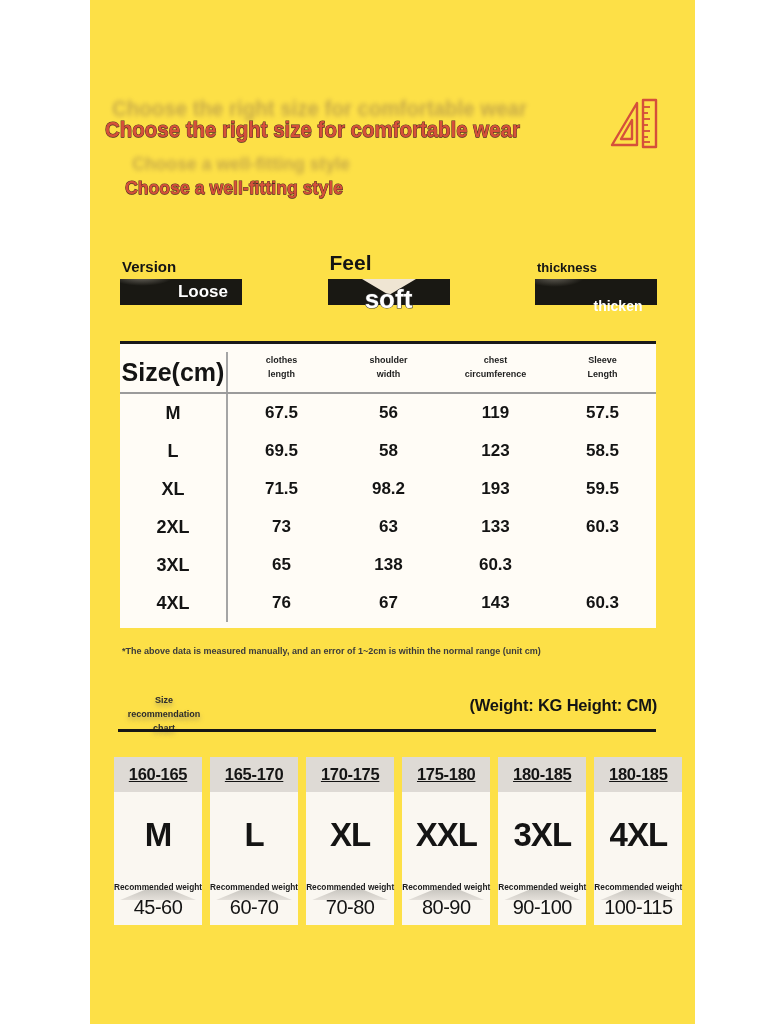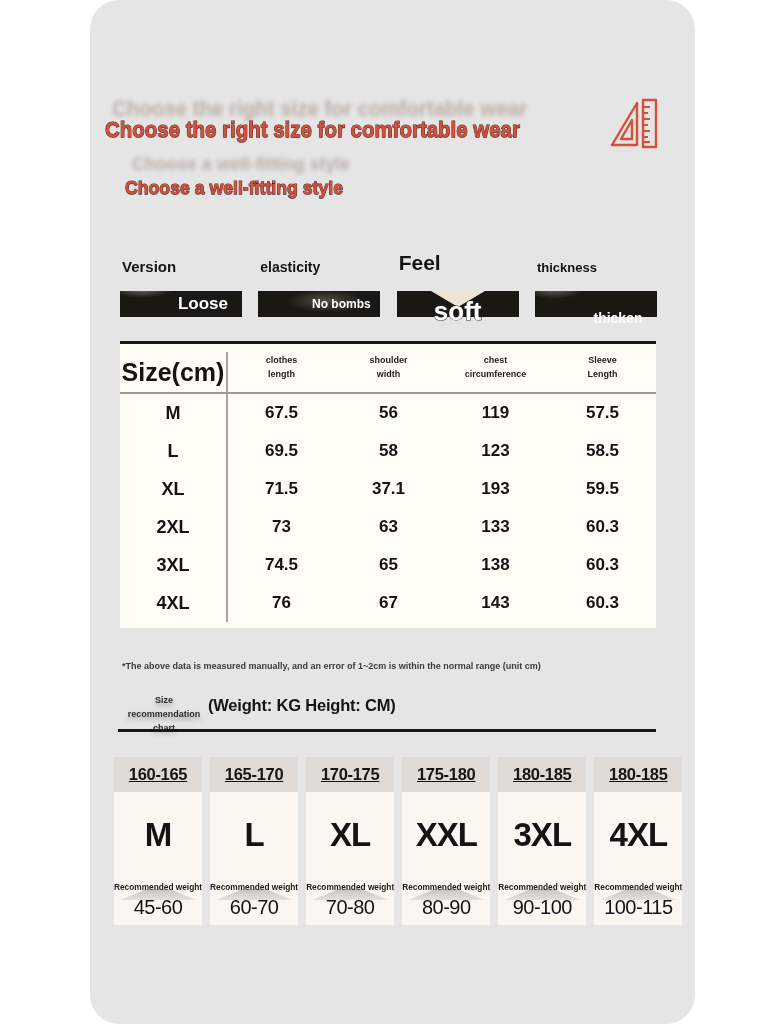--- a/index.html
+++ b/index.html
@@ -1,35 +1,35 @@
 <!DOCTYPE html>
 <html><head>
 <meta charset="utf-8">
 <style>
   * { margin:0; padding:0; box-sizing:border-box; }
   html,body { width:768px; height:1024px; background:#ffffff; font-family:"Liberation Sans", sans-serif; }
-  .page { position:relative; width:605px; height:1024px; margin-left:90px; background:#e5e5e5; overflow:hidden;border-radius:29px; }
+  .page { position:relative; width:605px; height:1024px; margin-left:90px; background:#fde047; overflow:hidden; }
 
   
   .ghost { position:absolute; color:#7c5f4b; opacity:.42; filter:blur(2.5px); font-weight:bold; white-space:nowrap; transform:scaleX(.93); transform-origin:left; }
   .ghost-title { top:96px; left:22px; font-size:22px; }
   .ghost-sub   { top:153px; left:42px; font-size:19px; }
   .title, .subtitle {
     position:absolute; white-space:nowrap; font-weight:bold; color:#d5503a;
     -webkit-text-stroke:1px #502b25; paint-order:stroke fill;
     text-shadow:0 1px 0 rgba(80,43,37,.55); transform:scaleX(.93); transform-origin:left;
   }
   .title    { top:117px; left:15px; font-size:22px; }
   .subtitle { top:177px; left:35px; font-size:19px; }
   .ruler-icon { position:absolute; top:97px; left:520px; }
 
   
   .attrs { position:absolute; top:249px; left:30px; width:537px; display:flex; justify-content:space-between; }
   .attr { width:122px; }
-  .attr-label { height:26px; display:flex; align-items:flex-end; padding-left:2px; font-weight:bold; color:#141414; margin-bottom:16px; }
+  .attr-label { height:26px; display:flex; align-items:flex-end; padding-left:2px; font-weight:bold; color:#141414; margin-bottom:4px; }
   .attr-1 .attr-label { font-size:15px; }
   .attr-2 .attr-label { font-size:14px; }
   .attr-3 .attr-label { font-size:21px; }
   .attr-4 .attr-label { font-size:13px; }
   .attr-bar { position:relative; height:26px; background:#191813; display:flex; align-items:center; justify-content:center;padding-left:44px; }
   .attr-1 .attr-bar { background:radial-gradient(ellipse 52px 16px at 18% -12%, rgba(196,190,178,.55), transparent 62%), #191813; }
   .attr-2 .attr-bar { background:radial-gradient(ellipse 60px 18px at 55% 38%, rgba(168,160,142,.4), transparent 65%), #191813; }
   .attr-4 .attr-bar { background:radial-gradient(ellipse 48px 16px at 16% -8%, rgba(180,174,160,.5), transparent 62%), #191813; }
   .attr-value { color:#ffffff; font-weight:bold; }
   .attr-1 .attr-value { font-size:17px; }
@@ -46,24 +46,24 @@
   .tbl-head, .tbl-row { display:grid; grid-template-columns:108px repeat(4,1fr); }
   .tbl-head { height:50px; border-bottom:2px solid #9b9b9b; }
   .corner { display:flex; align-items:center; justify-content:center; font-size:25px; font-weight:bold; color:#141414; border-right:2px solid #a5a5a5;margin-top:8px; }
   .th { display:flex; align-items:center; justify-content:center; font-size:9px; font-weight:bold; color:#1e1e1e; }
   .th span { display:block; text-align:center; line-height:1.55; }
   .th-1 span { width:40px; } .th-2 span { width:46px; } .th-3 span { width:72px; } .th-4 span { width:40px; }
   .tbl-row { height:38px; }
   .td { display:flex; align-items:center; justify-content:center; font-size:17px; font-weight:bold; color:#141414; }
   .td-size { font-size:18px; border-right:2px solid #a5a5a5; }
 
-  .footnote { position:absolute; top:646px; left:32px; font-size:9px; font-weight:bold; color:#3b3b3b;margin-top:15px; }
-
-  
-  .rec { position:absolute; top:694px; left:30px; width:537px; display:flex; }
+  .footnote { position:absolute; top:646px; left:32px; font-size:9px; font-weight:bold; color:#3b3b3b; }
+
+  
+  .rec { position:absolute; top:694px; left:30px; width:537px; display:flex; justify-content:space-between; }
   .rec-label { width:88px; text-align:center; font-size:9px; font-weight:bold; color:#2c2c2c; line-height:1.55;
                text-shadow:0 3px 4px rgba(120,115,105,.55); }
   .rec-units { font-size:16.5px; font-weight:bold; color:#141414; margin-top:2px; letter-spacing:-0.2px; }
   .rule { position:absolute; top:729px; left:28px; width:538px; height:2.5px; background:#161616; }
 
   
   .cards { position:absolute; top:757px; left:24px; width:542px; display:grid; grid-template-columns:repeat(6,1fr); gap:8px; }
   .card-head { height:35px; background:#dedad5; display:flex; align-items:center; justify-content:center;
                font-size:16.5px; font-weight:bold; color:#141414; letter-spacing:-0.3px;text-decoration:underline; }
   .card-body { height:133px; background:#faf7f1; display:flex; flex-direction:column; align-items:center; }
@@ -100,26 +100,20 @@
     </g>
   </svg>
 
   <div class="attrs">
     <div class="attr attr-1">
       <div class="attr-label">Version</div>
       <div class="attr-bar">
         <span class="attr-value">Loose</span>
       </div>
     </div>
-    <div class="attr attr-2">
-      <div class="attr-label">elasticity</div>
-      <div class="attr-bar">
-        <span class="attr-value">No bombs</span>
-      </div>
-    </div>
     <div class="attr attr-3">
       <div class="attr-label">Feel</div>
       <div class="attr-bar">
         <span class="notch"></span>
         <span class="attr-value">soft</span>
       </div>
     </div>
     <div class="attr attr-4">
       <div class="attr-label">thickness</div>
       <div class="attr-bar">
@@ -154,34 +148,33 @@
     <div class="tbl-row">
       <div class="td td-size">L</div>
       <div class="td">69.5</div>
       <div class="td">58</div>
       <div class="td">123</div>
       <div class="td">58.5</div>
     </div>
     <div class="tbl-row">
       <div class="td td-size">XL</div>
       <div class="td">71.5</div>
-      <div class="td">37.1</div>
+      <div class="td">98.2</div>
       <div class="td">193</div>
       <div class="td">59.5</div>
     </div>
     <div class="tbl-row">
       <div class="td td-size">2XL</div>
       <div class="td">73</div>
       <div class="td">63</div>
       <div class="td">133</div>
       <div class="td">60.3</div>
     </div>
     <div class="tbl-row">
       <div class="td td-size">3XL</div>
-      <div class="td">74.5</div>
       <div class="td">65</div>
       <div class="td">138</div>
       <div class="td">60.3</div>
     </div>
     <div class="tbl-row">
       <div class="td td-size">4XL</div>
       <div class="td">76</div>
       <div class="td">67</div>
       <div class="td">143</div>
       <div class="td">60.3</div>

